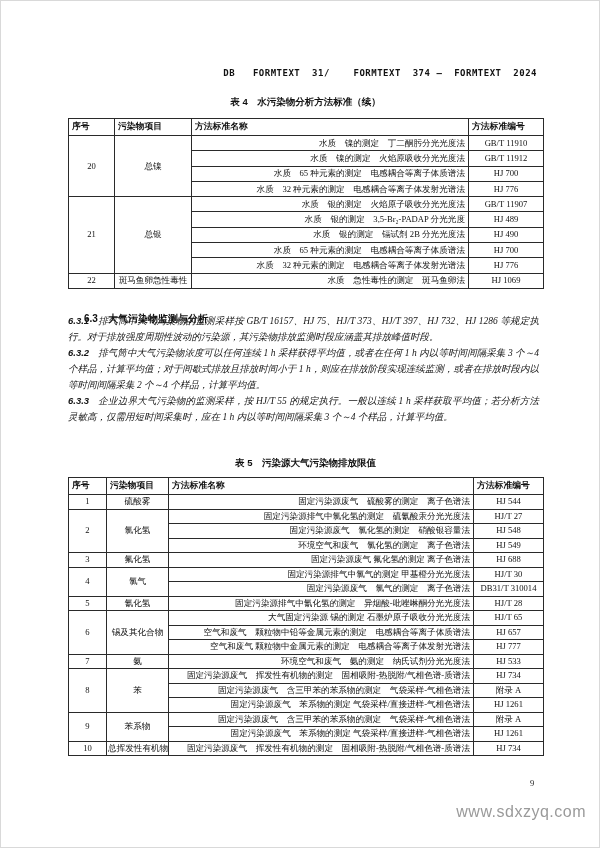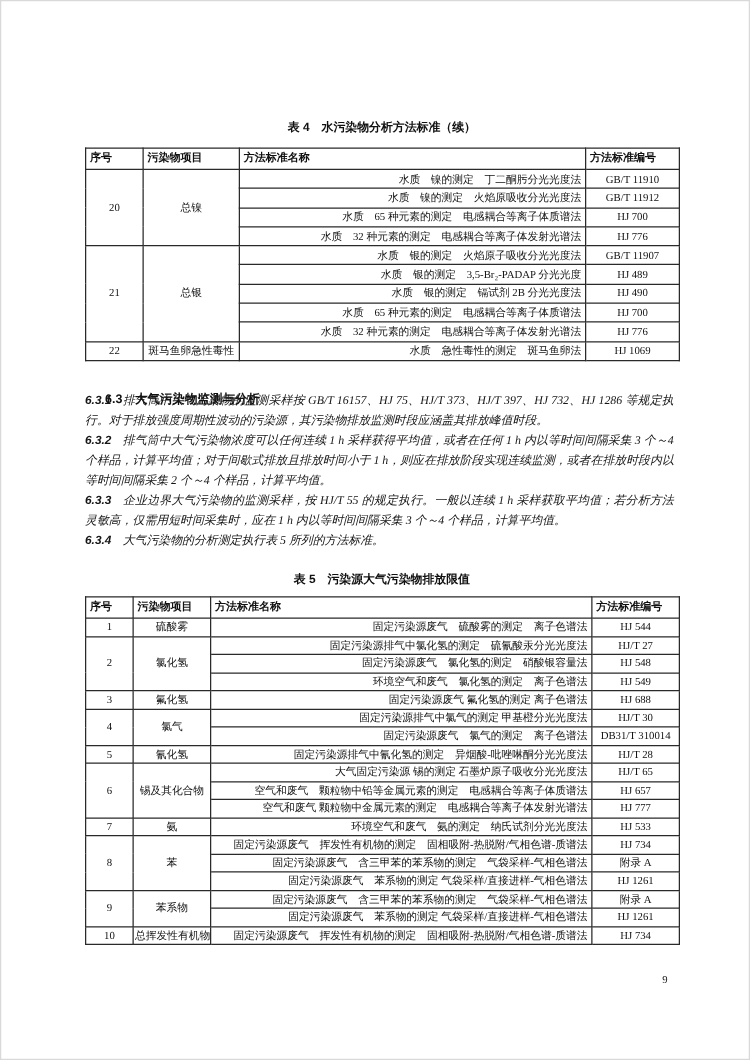--- a/index.html
+++ b/index.html
@@ -77,20 +77,21 @@
     position:absolute;top:802px;right:13px;
     font-family:"Liberation Sans", sans-serif;
     font-size:16px;color:#9a9a9a;letter-spacing:.5px;
   }
 </style>
 </head>
 <body>
 
 <div class="page">
 
+  <div class="doc-header">DB   FORMTEXT  31/    FORMTEXT  374 —  FORMTEXT  2024</div>
 
   <div class="table-caption caption-t4">表 4　水污染物分析方法标准（续）</div>
 
   <table class="std-table t4">
     <colgroup>
         <col class="c1">
         <col class="c2">
         <col class="c3">
         <col class="c4">
       </colgroup>
@@ -151,21 +152,20 @@
         </tr>
       </tbody>
   </table>
 
   <h3 class="section-heading">6.3　大气污染物监测与分析</h3>
 
   <div class="paragraphs">
       <p><span class="clause-num">6.3.1</span>排气筒中大气污染物的监测采样按 GB/T 16157、HJ 75、HJ/T 373、HJ/T 397、HJ 732、HJ 1286 等规定执行。对于排放强度周期性波动的污染源，其污染物排放监测时段应涵盖其排放峰值时段。</p>
       <p><span class="clause-num">6.3.2</span>排气筒中大气污染物浓度可以任何连续 1 h 采样获得平均值，或者在任何 1 h 内以等时间间隔采集 3 个～4 个样品，计算平均值；对于间歇式排放且排放时间小于 1 h，则应在排放阶段实现连续监测，或者在排放时段内以等时间间隔采集 2 个～4 个样品，计算平均值。</p>
       <p><span class="clause-num">6.3.3</span>企业边界大气污染物的监测采样，按 HJ/T 55 的规定执行。一般以连续 1 h 采样获取平均值；若分析方法灵敏高，仅需用短时间采集时，应在 1 h 内以等时间间隔采集 3 个～4 个样品，计算平均值。</p>
-      <p><span class="clause-num">6.3.4</span>大气污染物的分析测定执行表 5 所列的方法标准。</p>
     </div>
 
   <div class="table-caption caption-t5">表 5　污染源大气污染物排放限值</div>
 
   <table class="std-table t5">
     <colgroup>
         <col class="c1">
         <col class="c2">
         <col class="c3">
         <col class="c4">
@@ -269,14 +269,15 @@
           <td class="c-no" rowspan="1">10</td>
           <td class="c-item" rowspan="1">总挥发性有机物</td>
           <td class="c-name">固定污染源废气　挥发性有机物的测定　固相吸附-热脱附/气相色谱-质谱法</td>
           <td class="c-code">HJ 734</td>
         </tr>
       </tbody>
   </table>
 
   <div class="page-number">9</div>
 
+  <div class="watermark">www.sdxzyq.com</div>
 
 </div>
 
 </body></html>

